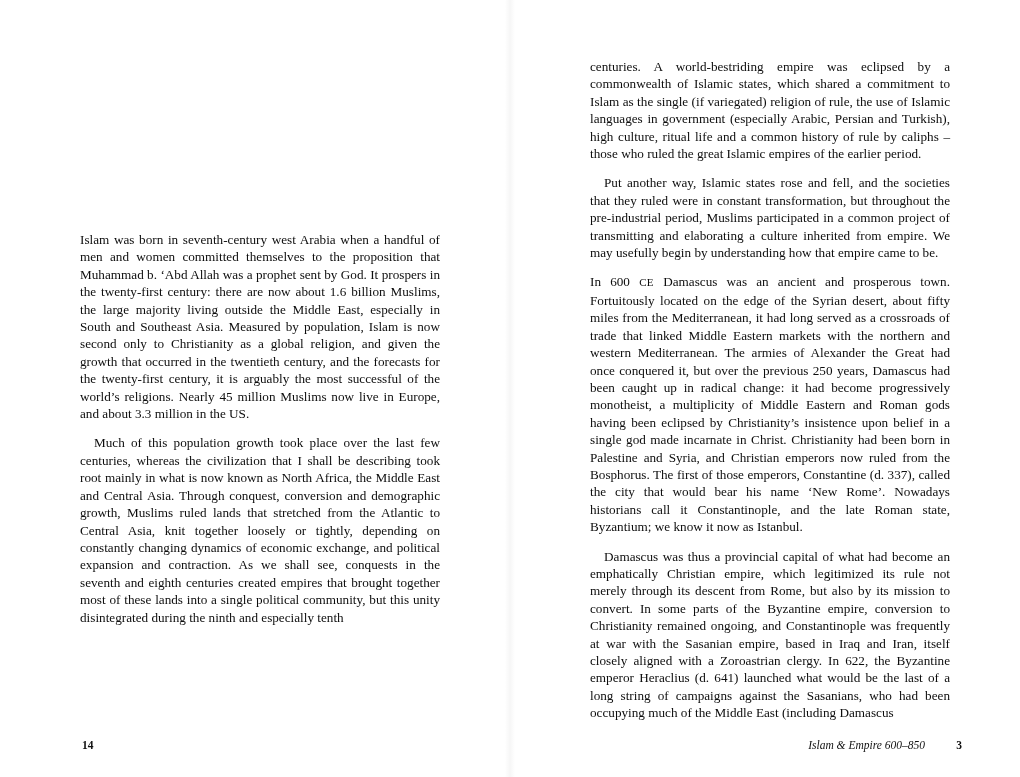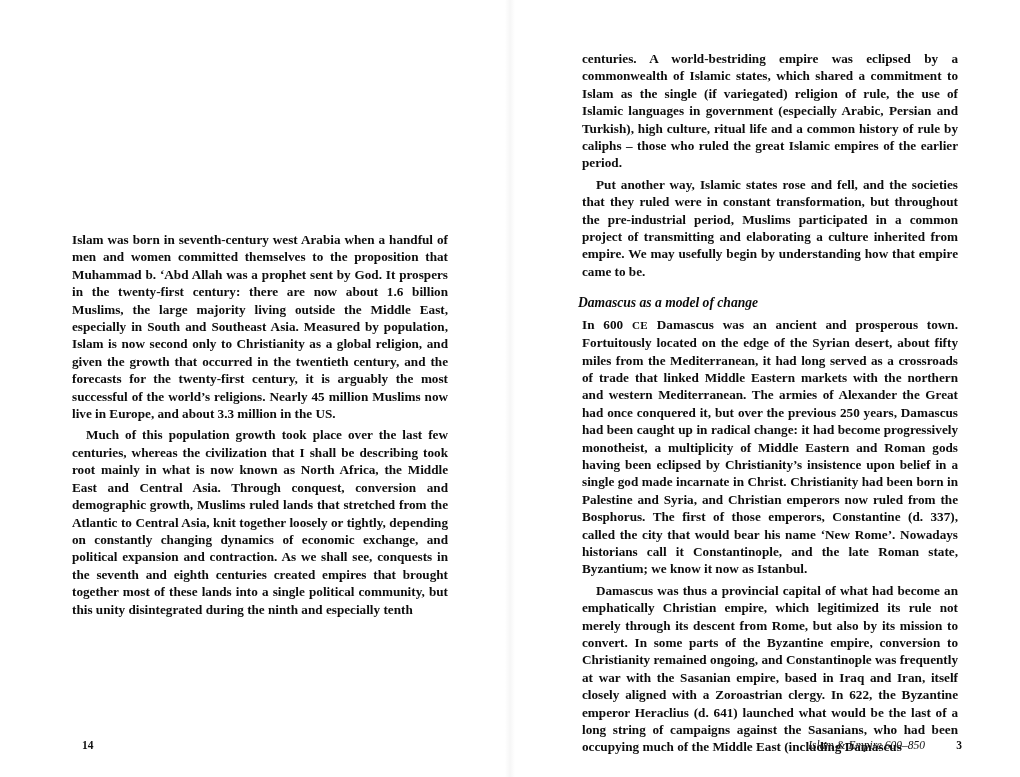--- a/index.html
+++ b/index.html
@@ -66,23 +66,22 @@
     -webkit-hyphens: auto;
     hyphens: auto;
   }
   .left-body {
     margin-top: 185px;
   }
   .right-body {
     margin-top: 0;
   }
   .body-col p {
-    margin: 4px;
+    margin: 12px;
     text-indent: 0;
-    font-weight: bold;
   }
   .body-col p.indent {
     text-indent: 14px;
   }
   .subhead {
     font-style: italic;
     font-weight: bold;
     font-size: 13.6px;
     color: #0a0a0a;
     margin: 14px 0 2px 0;
@@ -138,21 +137,20 @@
     </div>
 
     <div class="folio folio-left">14</div>
   </div>
 
   <div class="page page-right">
     <div class="body-col right-body">
       <p>centuries. A world-bestriding empire was eclipsed by a commonwealth of Islamic states, which shared a commitment to Islam as the single (if variegated) religion of rule, the use of Islamic languages in government (especially Arabic, Persian and Turkish), high culture, ritual life and a common history of rule by caliphs – those who ruled the great Islamic empires of the earlier period.</p>
       <p class="indent">Put another way, Islamic states rose and fell, and the societies that they ruled were in constant transformation, but throughout the pre-industrial period, Muslims participated in a common project of transmitting and elaborating a culture inherited from empire. We may usefully begin by understanding how that empire came to be.</p>
 
-      <div class="subhead">Damascus as a model of change</div>
 
       <p><span>In 600 </span><span class="sc">CE</span><span> Damascus was an ancient and prosperous town. Fortuitously located on the edge of the Syrian desert, about fifty miles from the Mediterranean, it had long served as a crossroads of trade that linked Middle Eastern markets with the northern and western Mediterranean. The armies of Alexander the Great had once conquered it, but over the previous 250 years, Damascus had been caught up in radical change: it had become progressively monotheist, a multiplicity of Middle Eastern and Roman gods having been eclipsed by Christianity’s insistence upon belief in a single god made incarnate in Christ. Christianity had been born in Palestine and Syria, and Christian emperors now ruled from the Bosphorus. The first of those emperors, Constantine (d. 337), called the city that would bear his name ‘New Rome’. Nowadays historians call it Constantinople, and the late Roman state, Byzantium; we know it now as Istanbul.</span></p>
       <p class="indent">Damascus was thus a provincial capital of what had become an emphatically Christian empire, which legitimized its rule not merely through its descent from Rome, but also by its mission to convert. In some parts of the Byzantine empire, conversion to Christianity remained ongoing, and Constantinople was frequently at war with the Sasanian empire, based in Iraq and Iran, itself closely aligned with a Zoroastrian clergy. In 622, the Byzantine emperor Heraclius (d. 641) launched what would be the last of a long string of campaigns against the Sasanians, who had been occupying much of the Middle East (including Damascus</p>
     </div>
 
     <div class="running-head">Islam &amp; Empire 600–850</div>
     <div class="folio folio-right">3</div>
   </div>
 
   <div class="gutter-shadow"></div>

